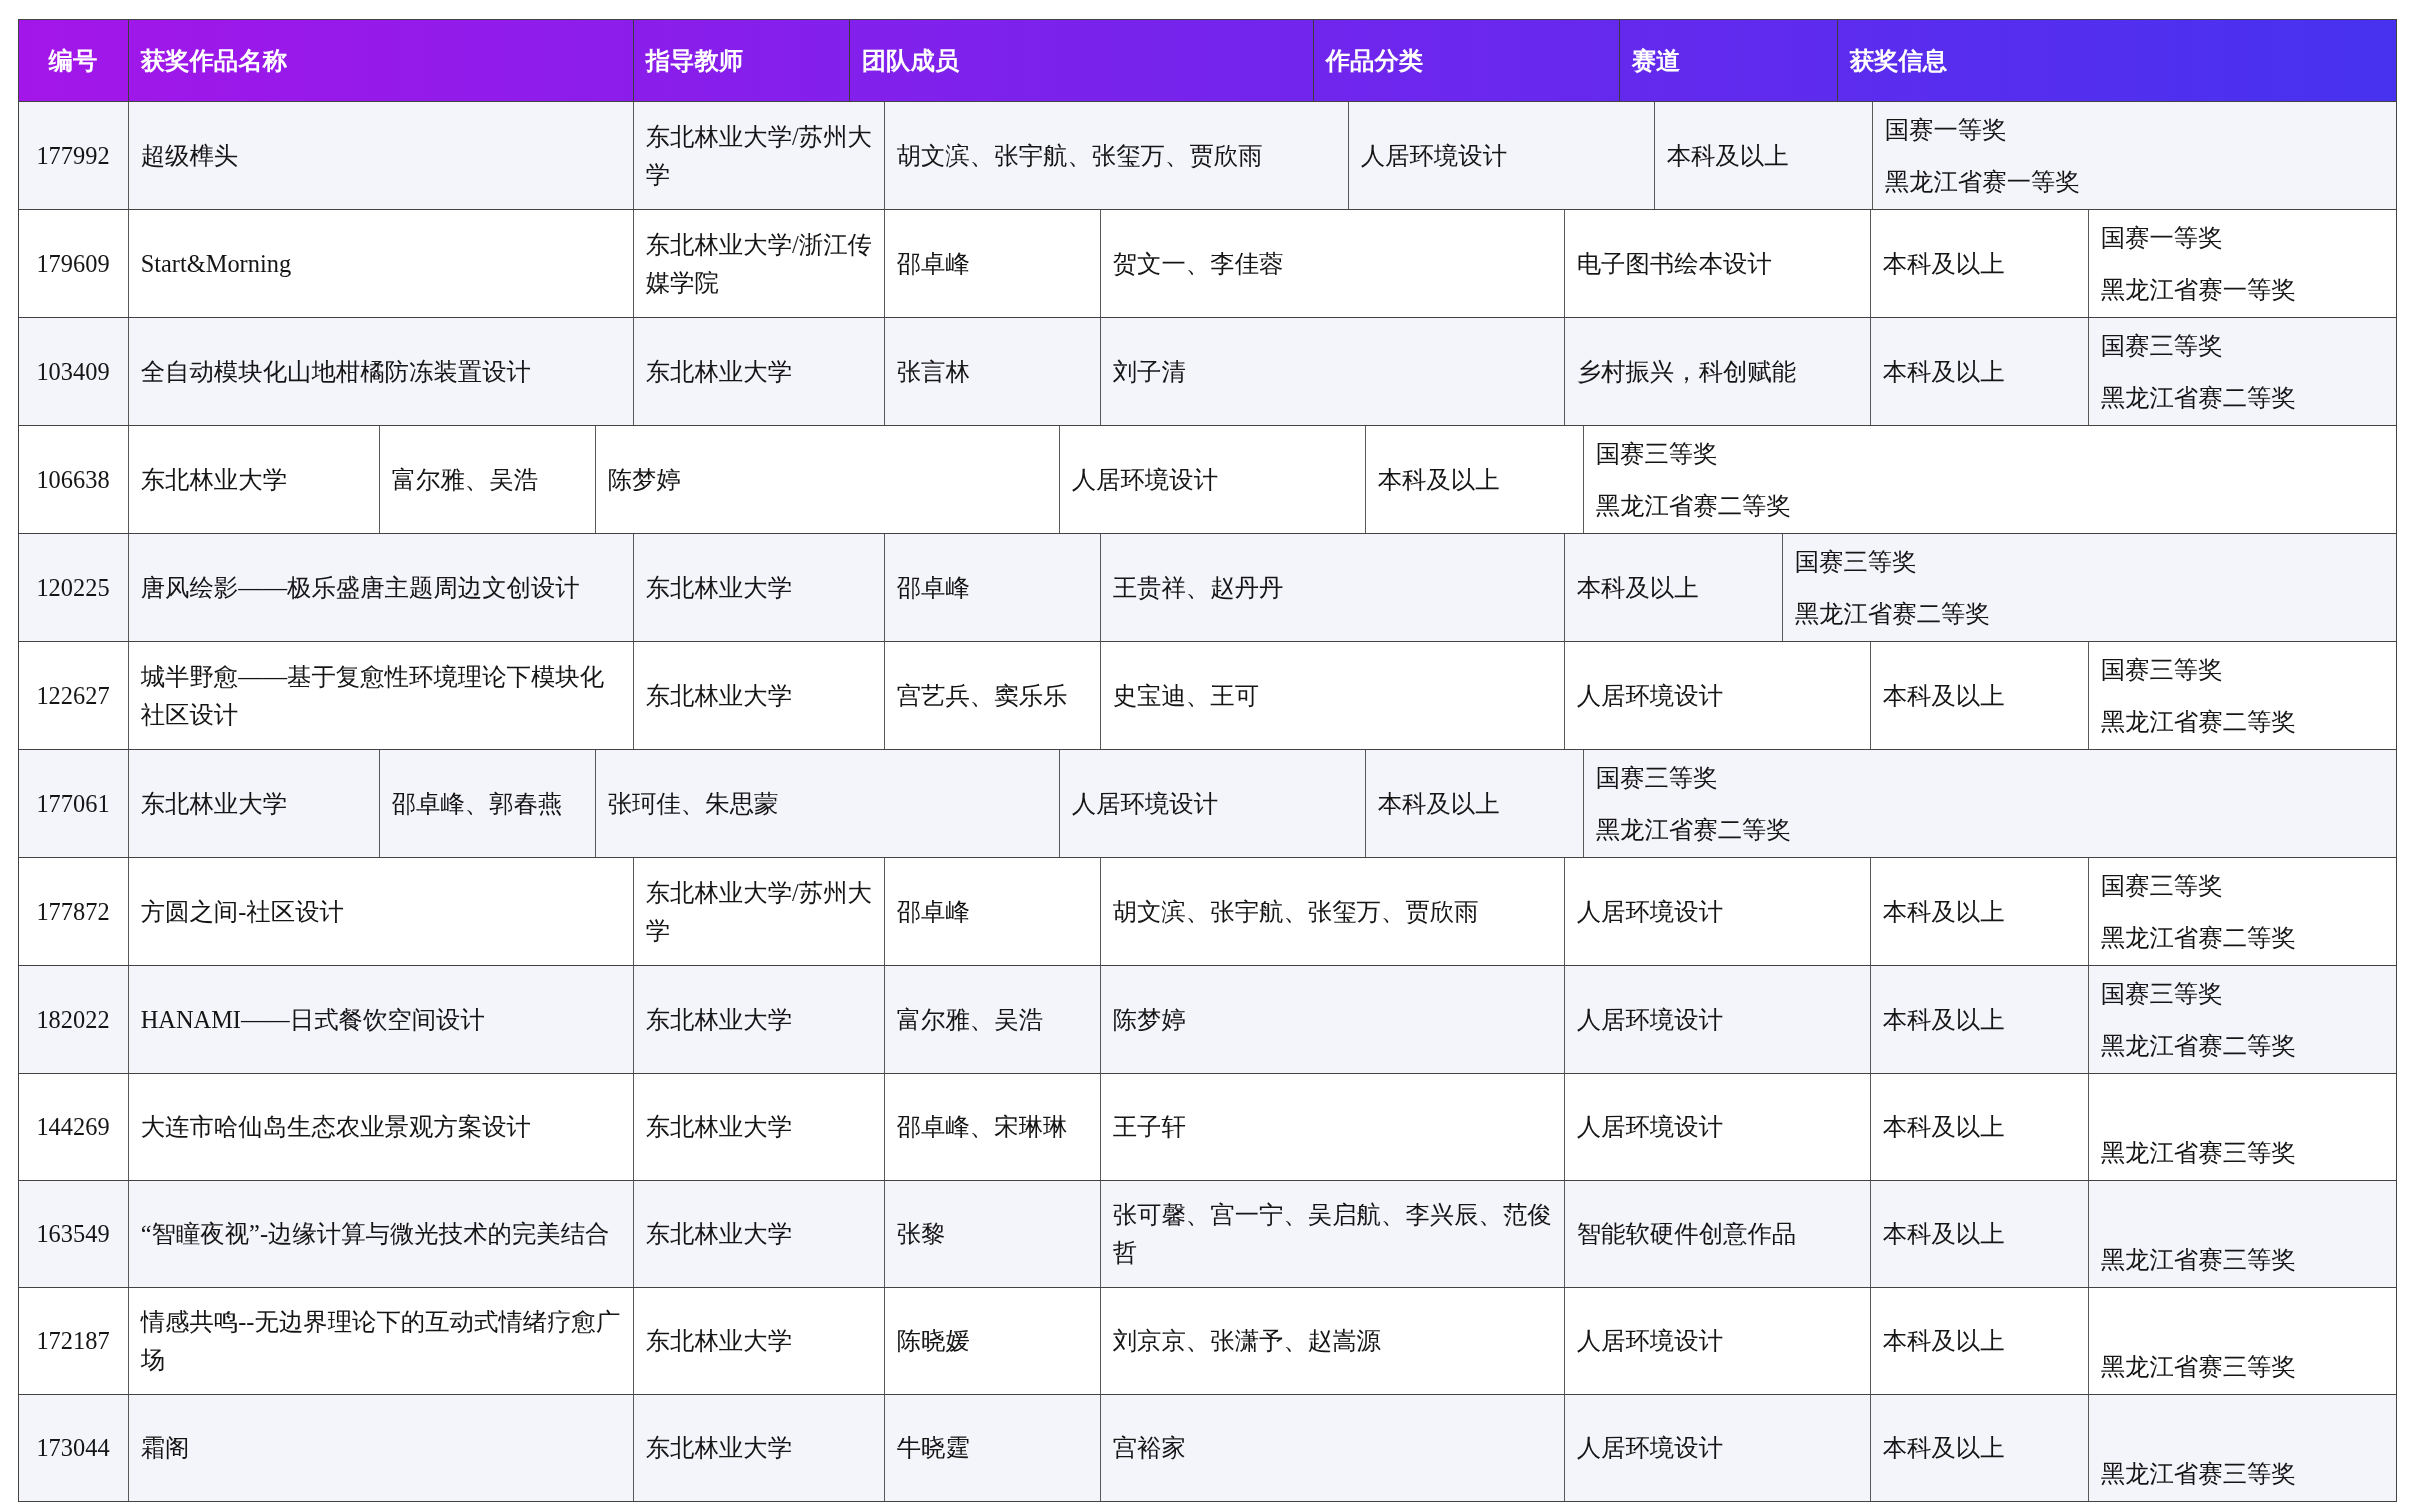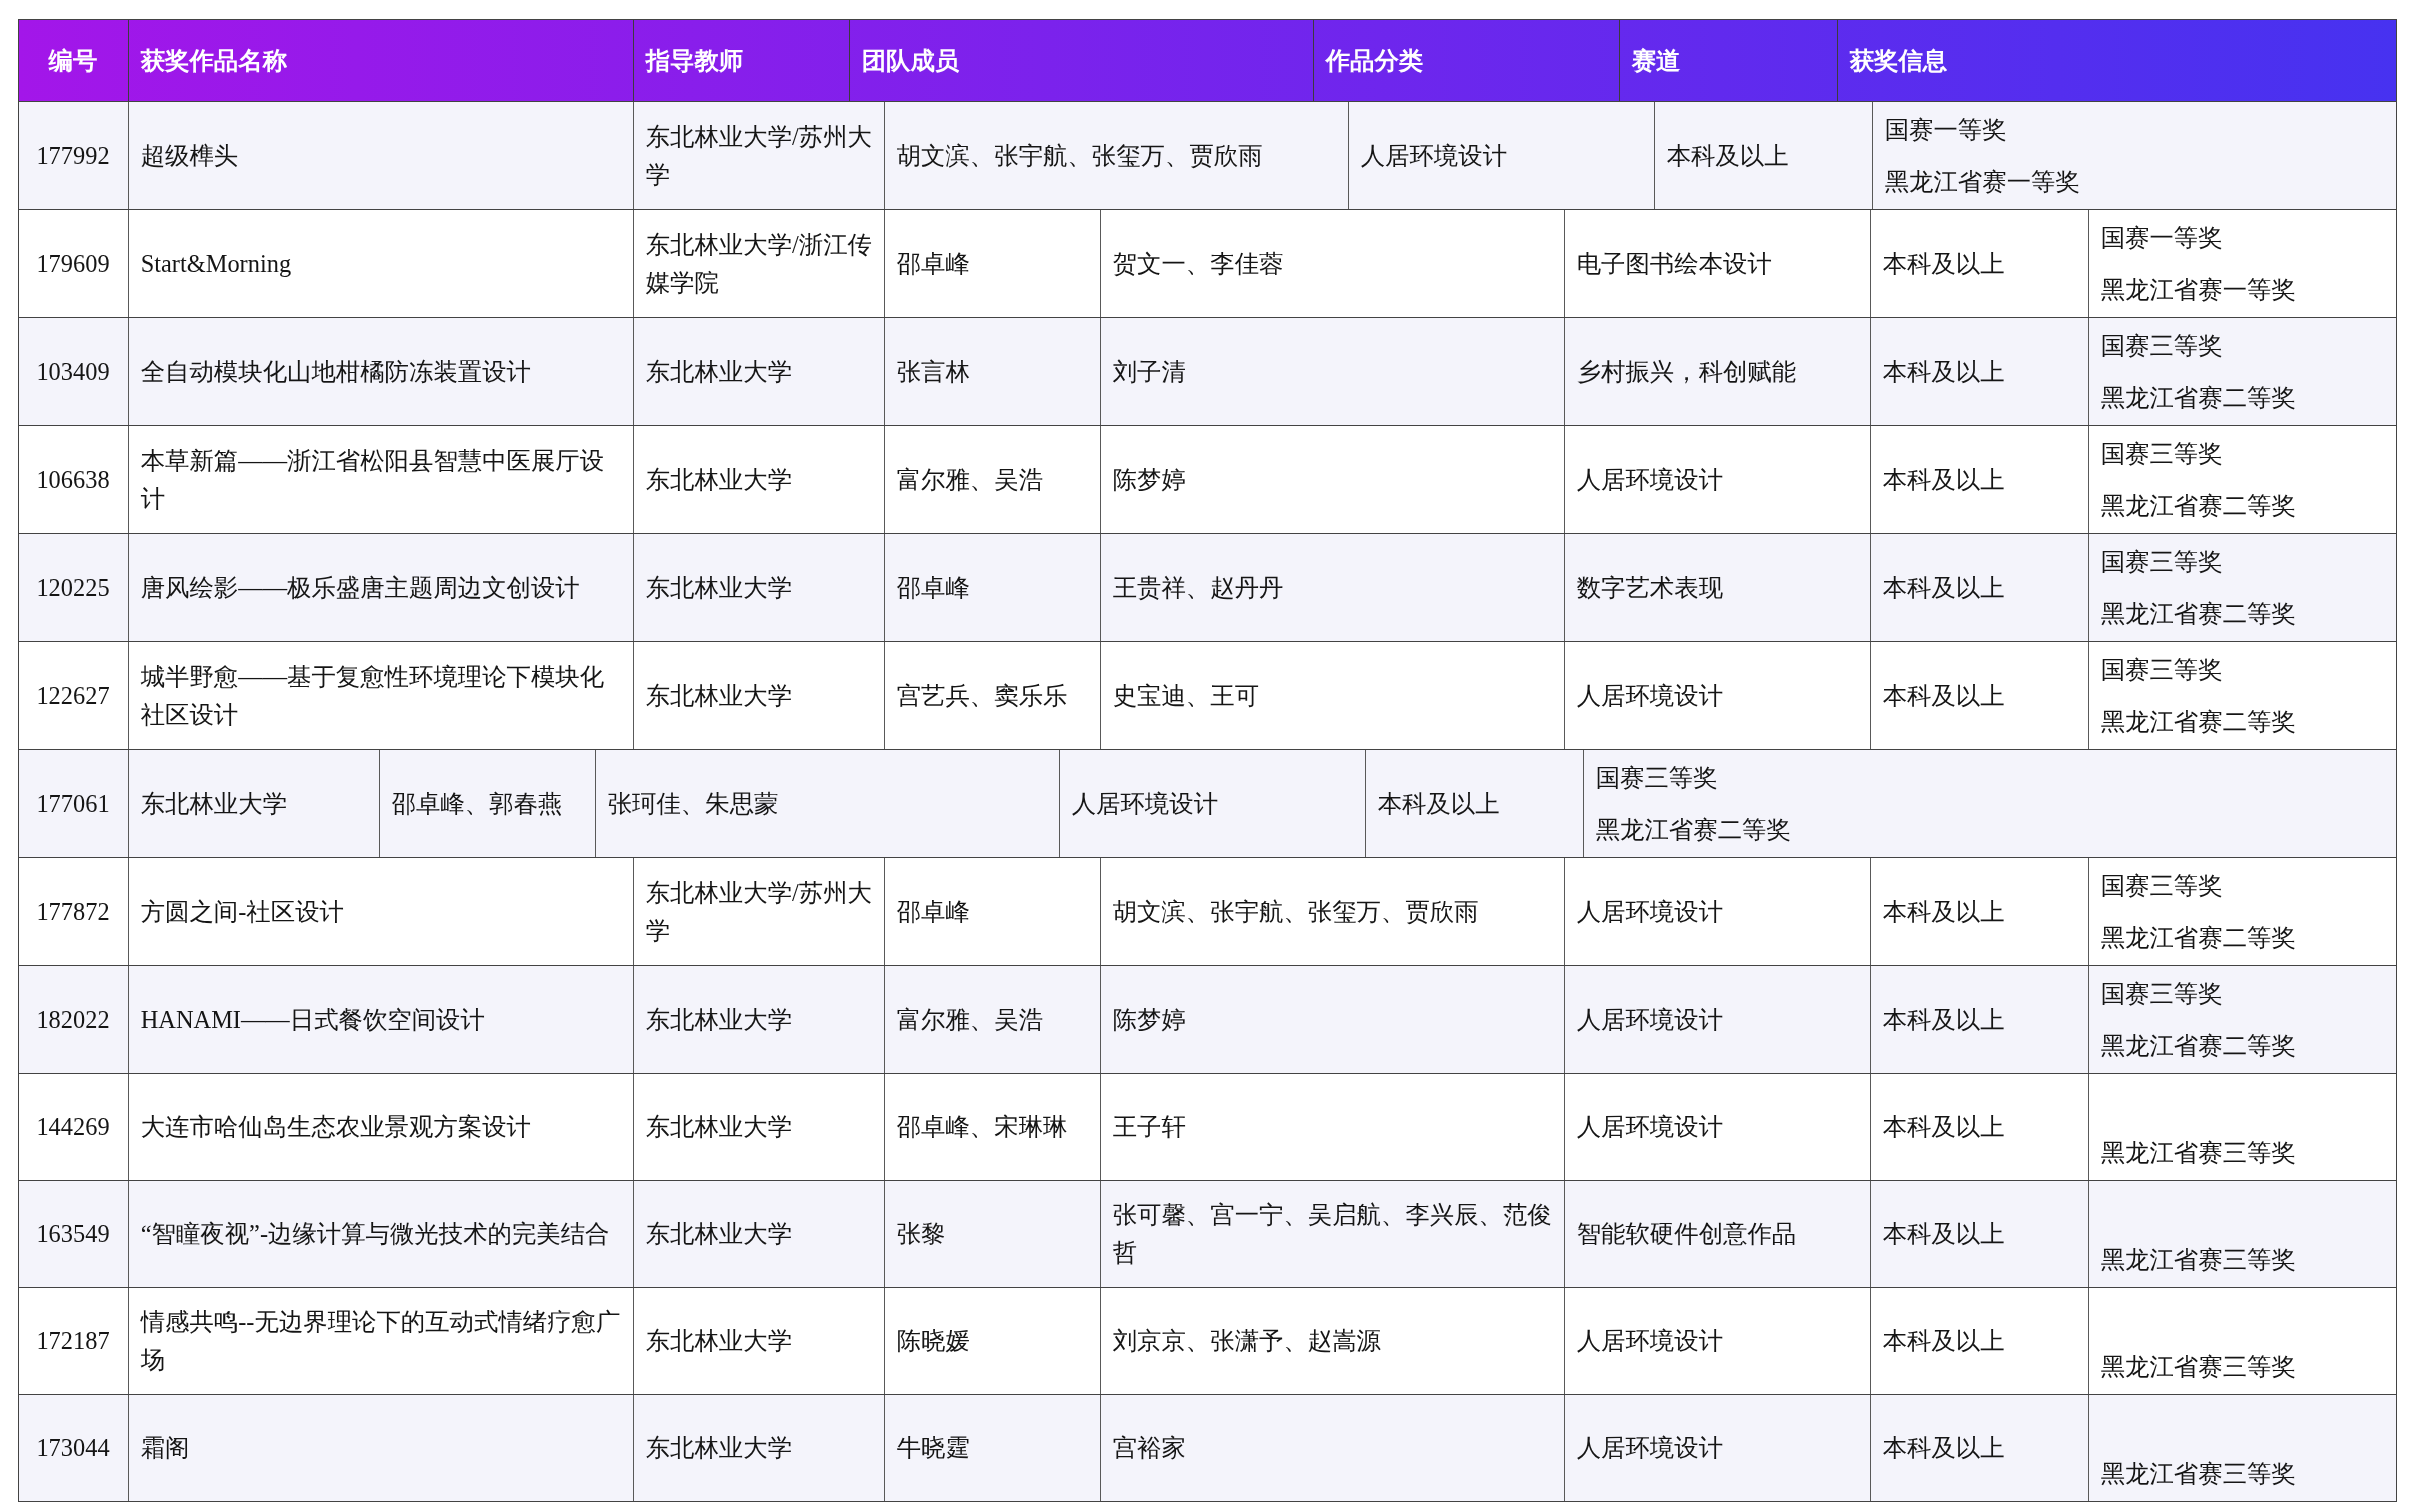--- a/index.html
+++ b/index.html
@@ -96,38 +96,36 @@
         <div class="cell c-members">刘子清</div>
         <div class="cell c-category">乡村振兴，科创赋能</div>
         <div class="cell c-track">本科及以上</div>
         <div class="cell c-awards">
           <div class="award-line">国赛三等奖</div>
           <div class="award-line">黑龙江省赛二等奖</div>
         </div>
       </div>
       <div class="row">
         <div class="cell c-id">106638</div>
-        <div class="cell c-title">本草新篇——浙江省松阳县智慧中医展厅设计</div>
         <div class="cell c-school">东北林业大学</div>
         <div class="cell c-teachers">富尔雅、吴浩</div>
         <div class="cell c-members">陈梦婷</div>
         <div class="cell c-category">人居环境设计</div>
         <div class="cell c-track">本科及以上</div>
         <div class="cell c-awards">
           <div class="award-line">国赛三等奖</div>
           <div class="award-line">黑龙江省赛二等奖</div>
         </div>
       </div>
       <div class="row alt">
         <div class="cell c-id">120225</div>
         <div class="cell c-title">唐风绘影——极乐盛唐主题周边文创设计</div>
         <div class="cell c-school">东北林业大学</div>
         <div class="cell c-teachers">邵卓峰</div>
         <div class="cell c-members">王贵祥、赵丹丹</div>
-        <div class="cell c-category">数字艺术表现</div>
         <div class="cell c-track">本科及以上</div>
         <div class="cell c-awards">
           <div class="award-line">国赛三等奖</div>
           <div class="award-line">黑龙江省赛二等奖</div>
         </div>
       </div>
       <div class="row">
         <div class="cell c-id">122627</div>
         <div class="cell c-title">城半野愈——基于复愈性环境理论下模块化社区设计</div>
         <div class="cell c-school">东北林业大学</div>

